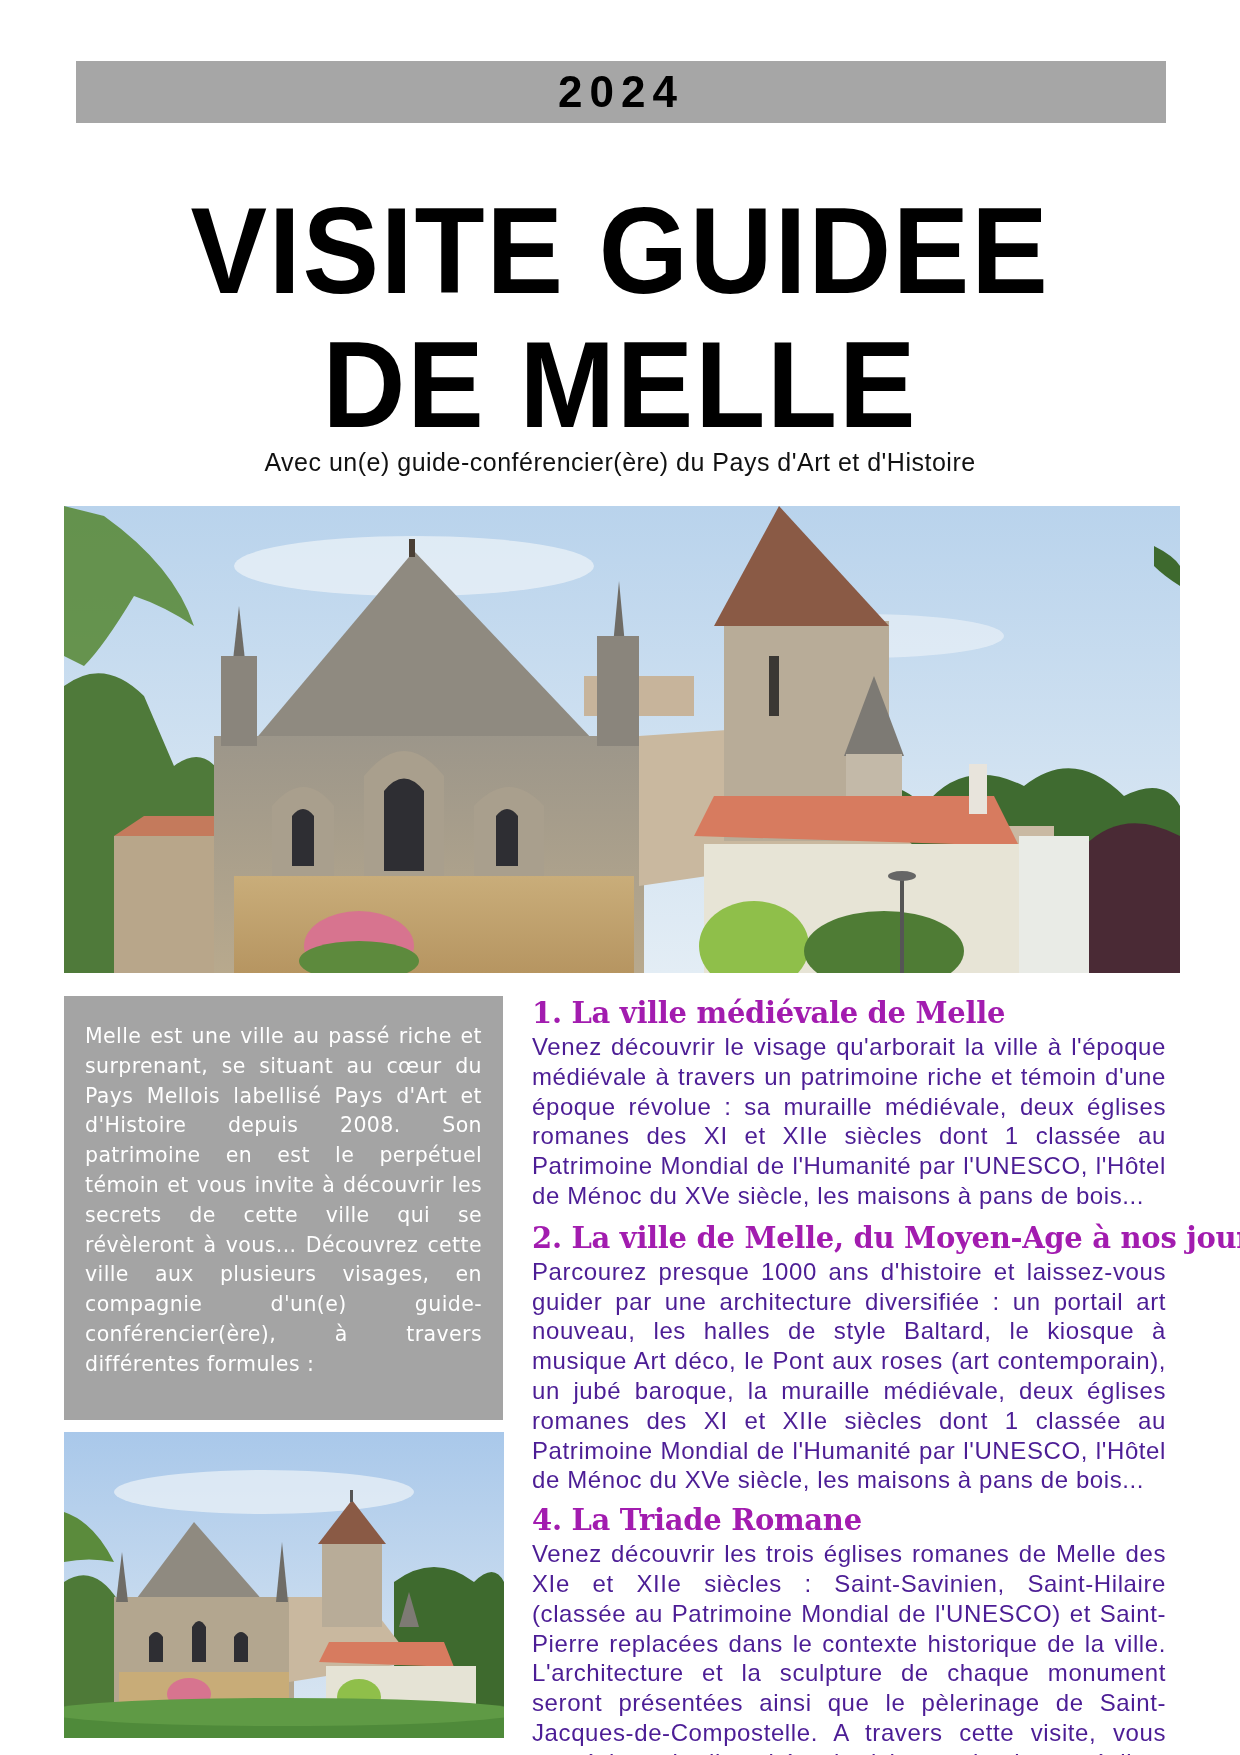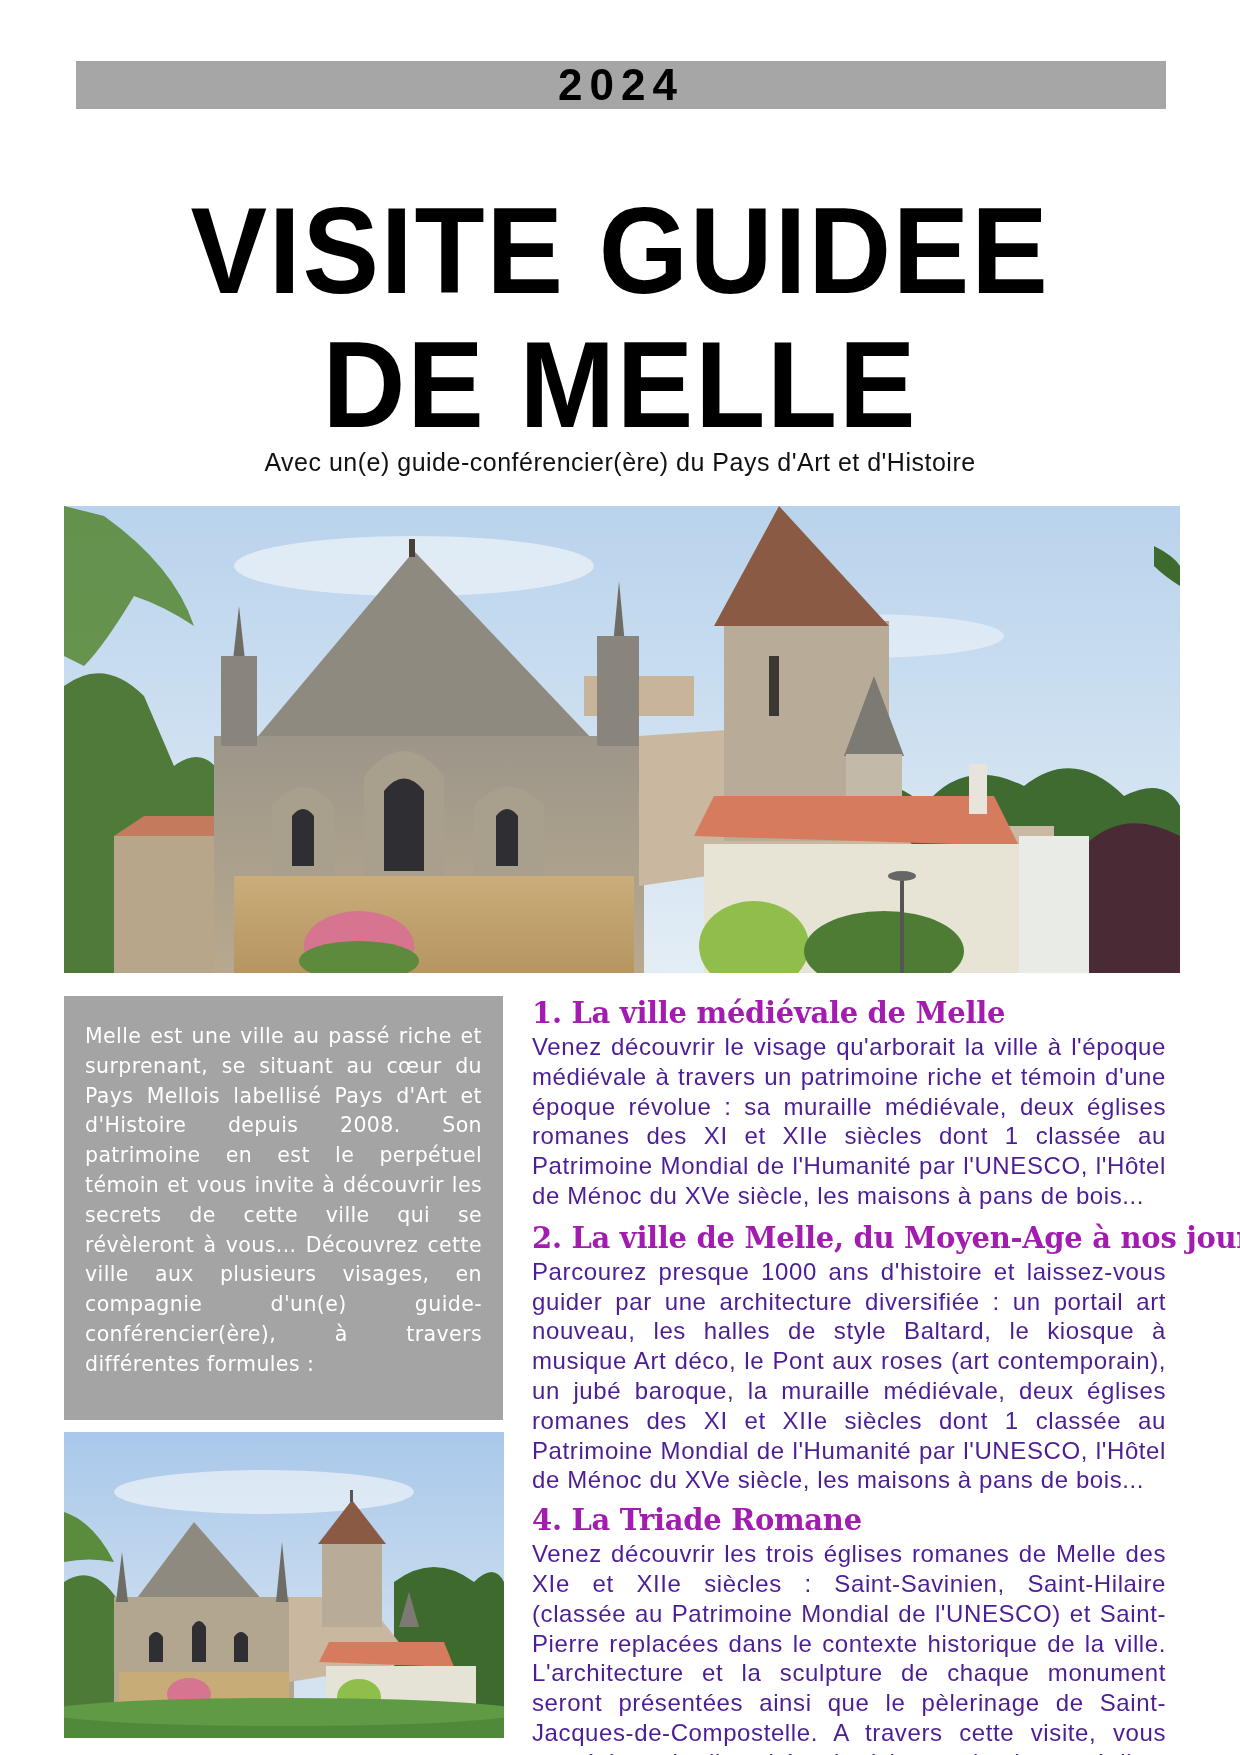--- a/index.html
+++ b/index.html
@@ -1,18 +1,18 @@
 <!DOCTYPE html>
 <html><head>
 <meta charset="utf-8">
 <style>
   html, body { margin: 0; padding: 0; background: #ffffff; }
   body { width: 1240px; height: 1755px; position: relative; overflow: hidden; font-family: "Liberation Sans", sans-serif; }
 
-  .year-bar { position: absolute; left: 76px; top: 61px; width: 1090px; height: 48px; background: #a6a6a6; display: flex; align-items: center; justify-content: center; }
+  .year-bar { position: absolute; left: 76px; top: 61px; width: 1090px; height: 62px; background: #a6a6a6; display: flex; align-items: center; justify-content: center; }
   .year-bar span { font-family: "Liberation Sans", sans-serif; font-weight: bold; font-size: 44px; letter-spacing: 7px; color: #000; }
 
   .title { position: absolute; left: 0; width: 1240px; text-align: center; font-family: "Liberation Sans", sans-serif; font-weight: bold; color: #000; font-size: 122px; line-height: 1; letter-spacing: 2px; transform: scaleX(0.94); transform-origin: center; }
   .title.l1 { top: 190px; }
   .title.l2 { top: 324px; }
 
   .subtitle { position: absolute; top: 448px; left: 0; width: 1240px; text-align: center; font-family: "Liberation Sans", sans-serif; font-size: 25px; color: #111; letter-spacing: 0.5px; }
 
   .photo { position: absolute; overflow: hidden; }
   .photo svg { display: block; width: 100%; height: 100%; }

